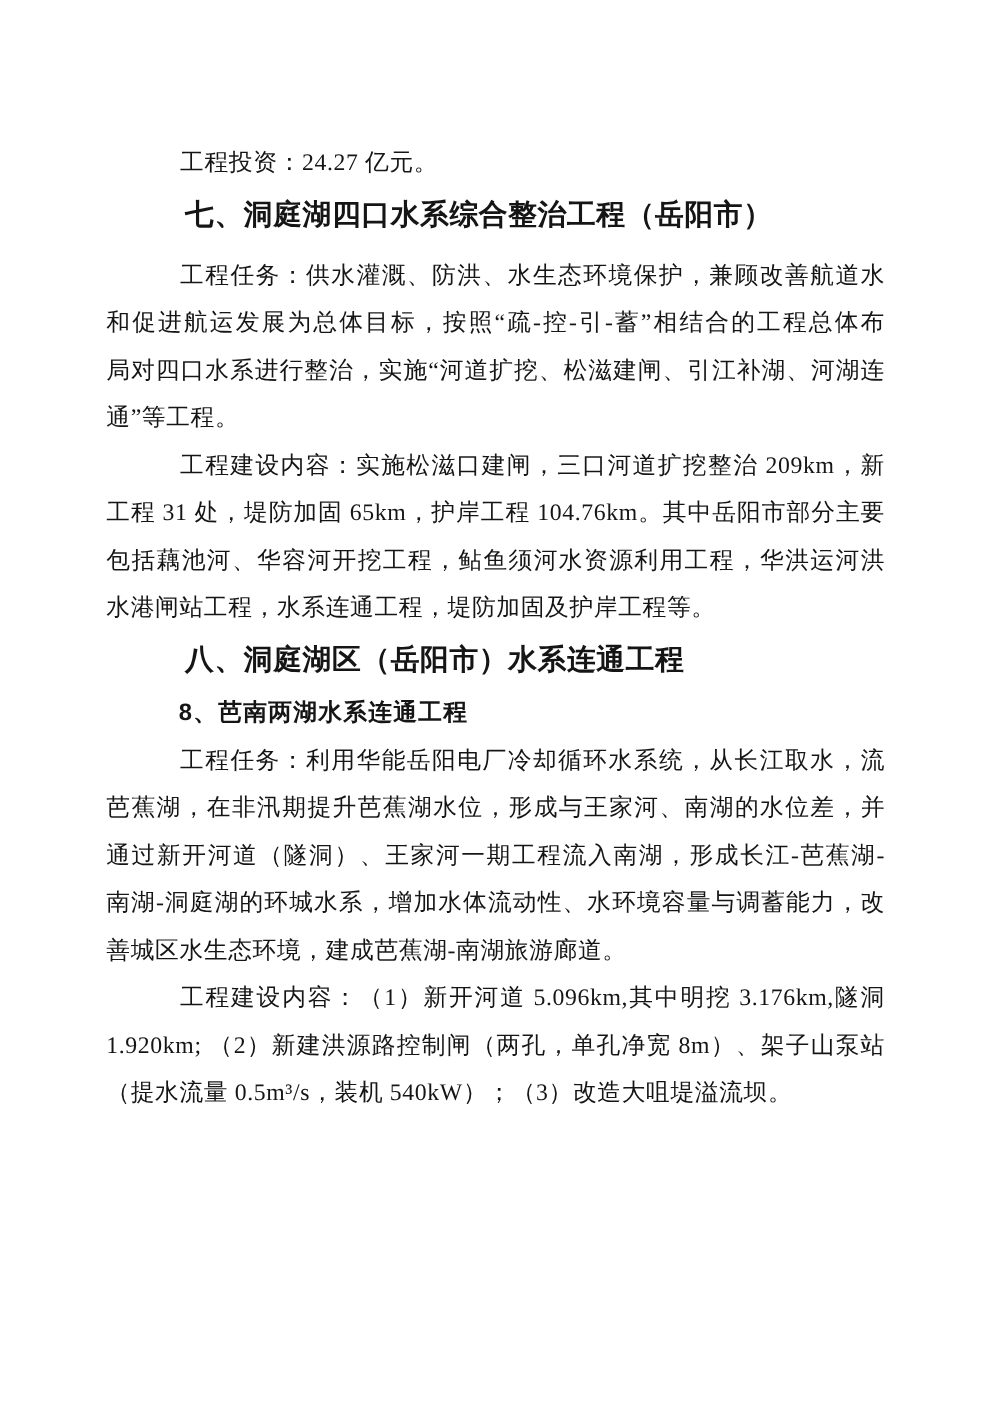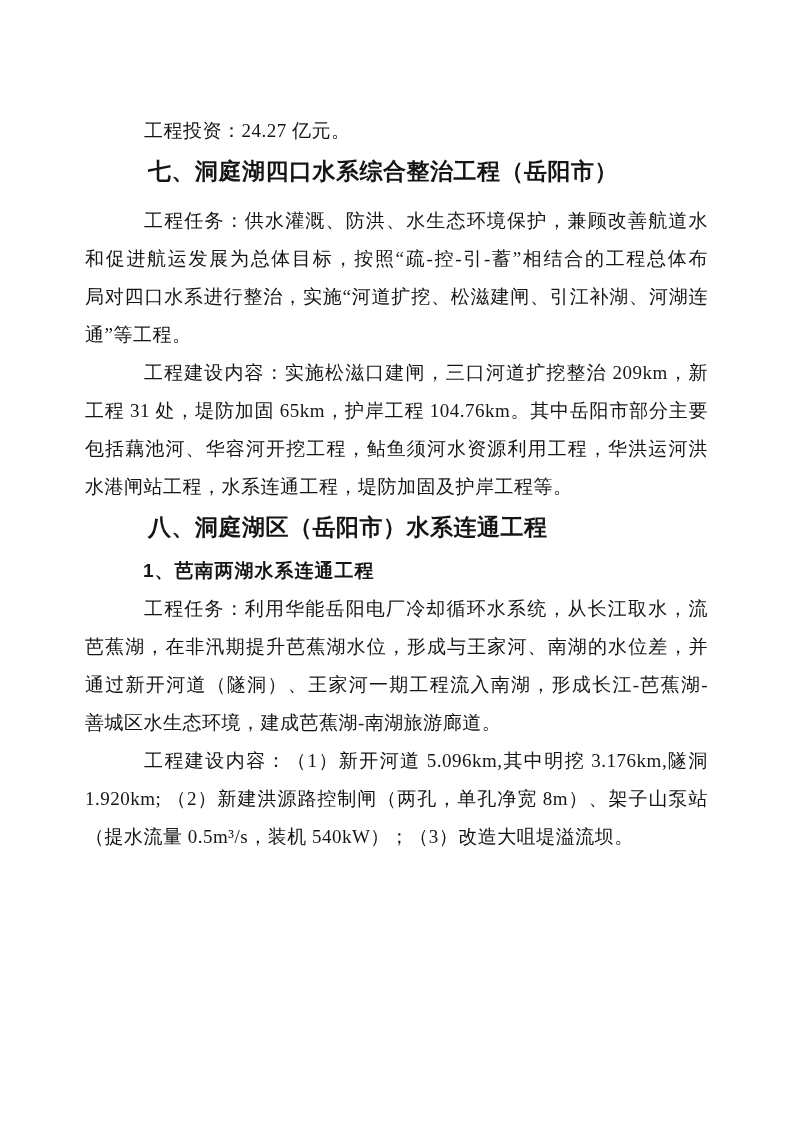--- a/index.html
+++ b/index.html
@@ -83,25 +83,26 @@
         <div class="line">局对四口水系进行整治，实施“河道扩挖、松滋建闸、引江补湖、河湖连</div>
         <div class="line last">通”等工程。</div>
       </div>
       <div class="para">
         <div class="line first">工程建设内容：实施松滋口建闸，三口河道扩挖整治 209km，新建支</div>
         <div class="line">工程 31 处，堤防加固 65km，护岸工程 104.76km。其中岳阳市部分主要</div>
         <div class="line">包括藕池河、华容河开挖工程，鲇鱼须河水资源利用工程，华洪运河洪</div>
         <div class="line last">水港闸站工程，水系连通工程，堤防加固及护岸工程等。</div>
       </div>
       <div class="h1">八、洞庭湖区（岳阳市）水系连通工程</div>
-      <div class="h2">1、芭南两湖水系连通工程</div>
+      <div class="h2">8、芭南两湖水系连通工程</div>
       <div class="para">
         <div class="line first">工程任务：利用华能岳阳电厂冷却循环水系统，从长江取水，流入</div>
         <div class="line">芭蕉湖，在非汛期提升芭蕉湖水位，形成与王家河、南湖的水位差，并</div>
         <div class="line">通过新开河道（隧洞）、王家河一期工程流入南湖，形成长江-芭蕉湖-</div>
+        <div class="line">南湖-洞庭湖的环城水系，增加水体流动性、水环境容量与调蓄能力，改</div>
         <div class="line last">善城区水生态环境，建成芭蕉湖-南湖旅游廊道。</div>
       </div>
       <div class="para">
         <div class="line first">工程建设内容：（1）新开河道 5.096km,其中明挖 3.176km,隧洞</div>
         <div class="line">1.920km; （2）新建洪源路控制闸（两孔，单孔净宽 8m）、架子山泵站</div>
         <div class="line last">（提水流量 0.5m³/s，装机 540kW）；（3）改造大咀堤溢流坝。</div>
       </div>
     </div>
 </div>
 

